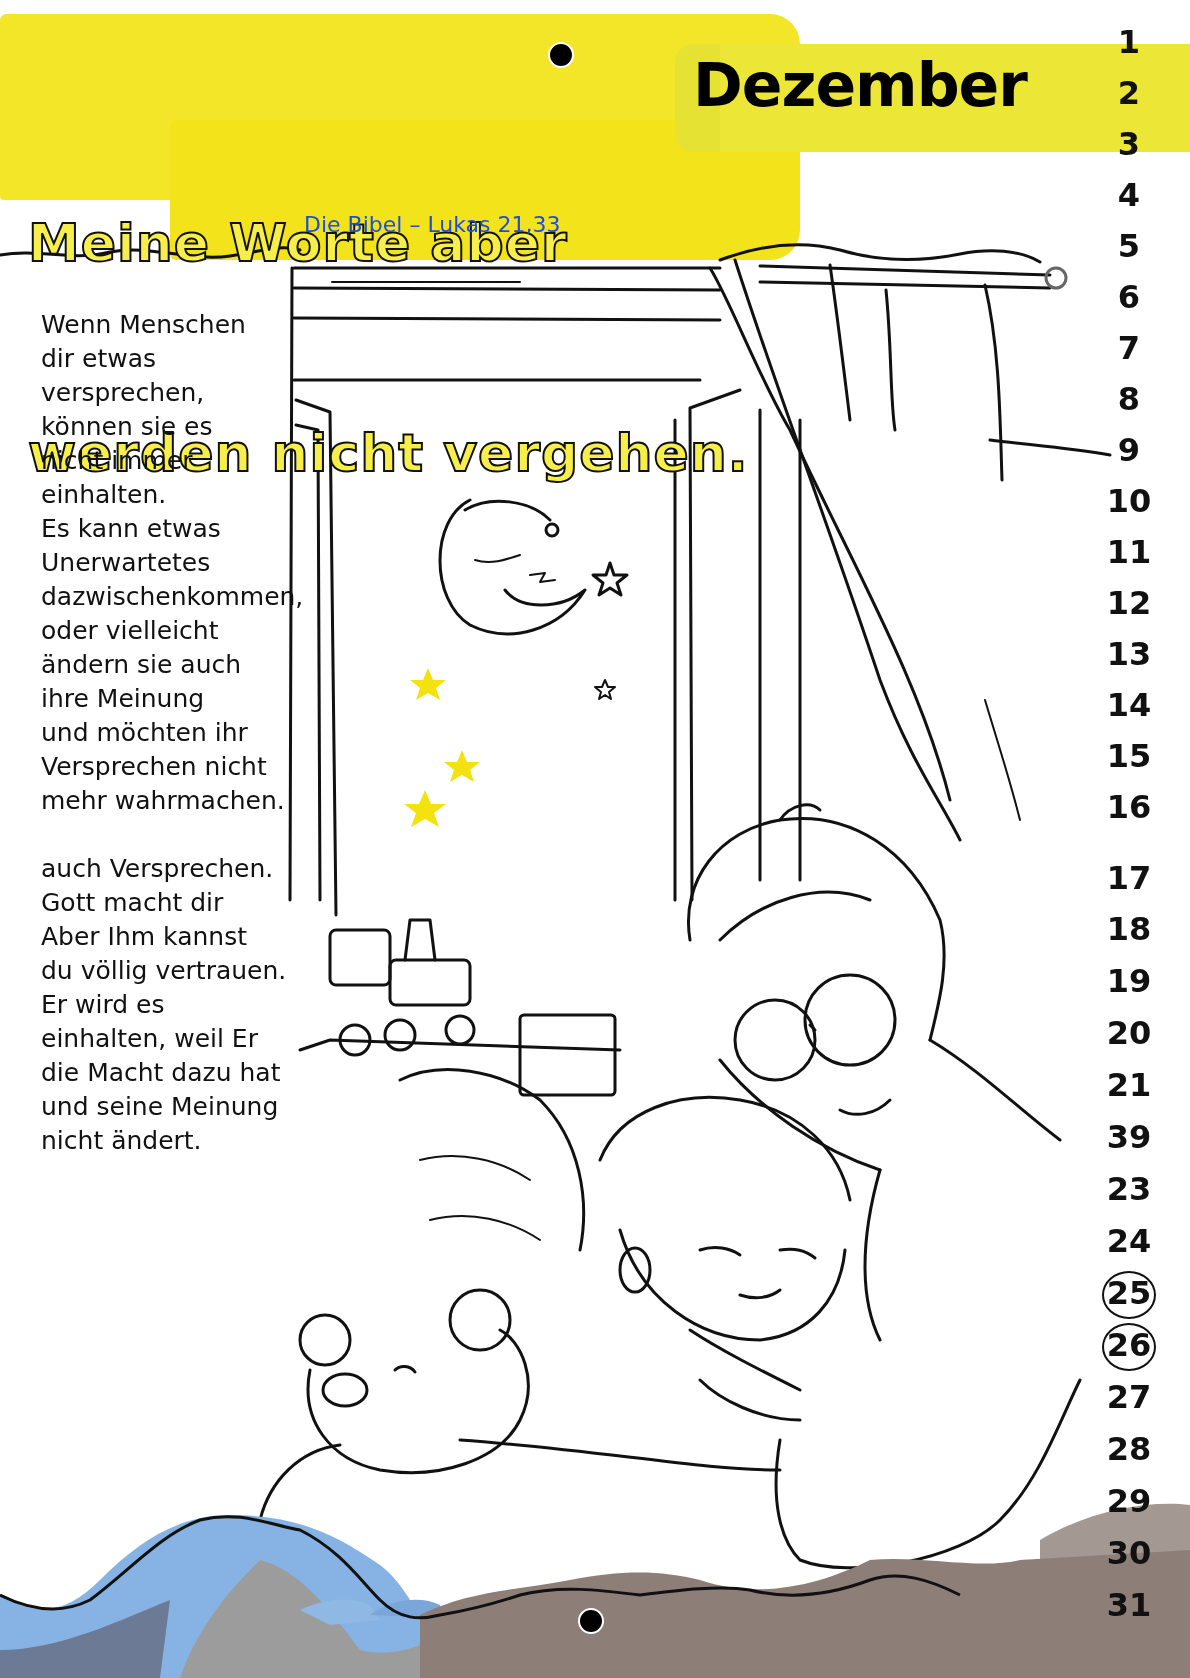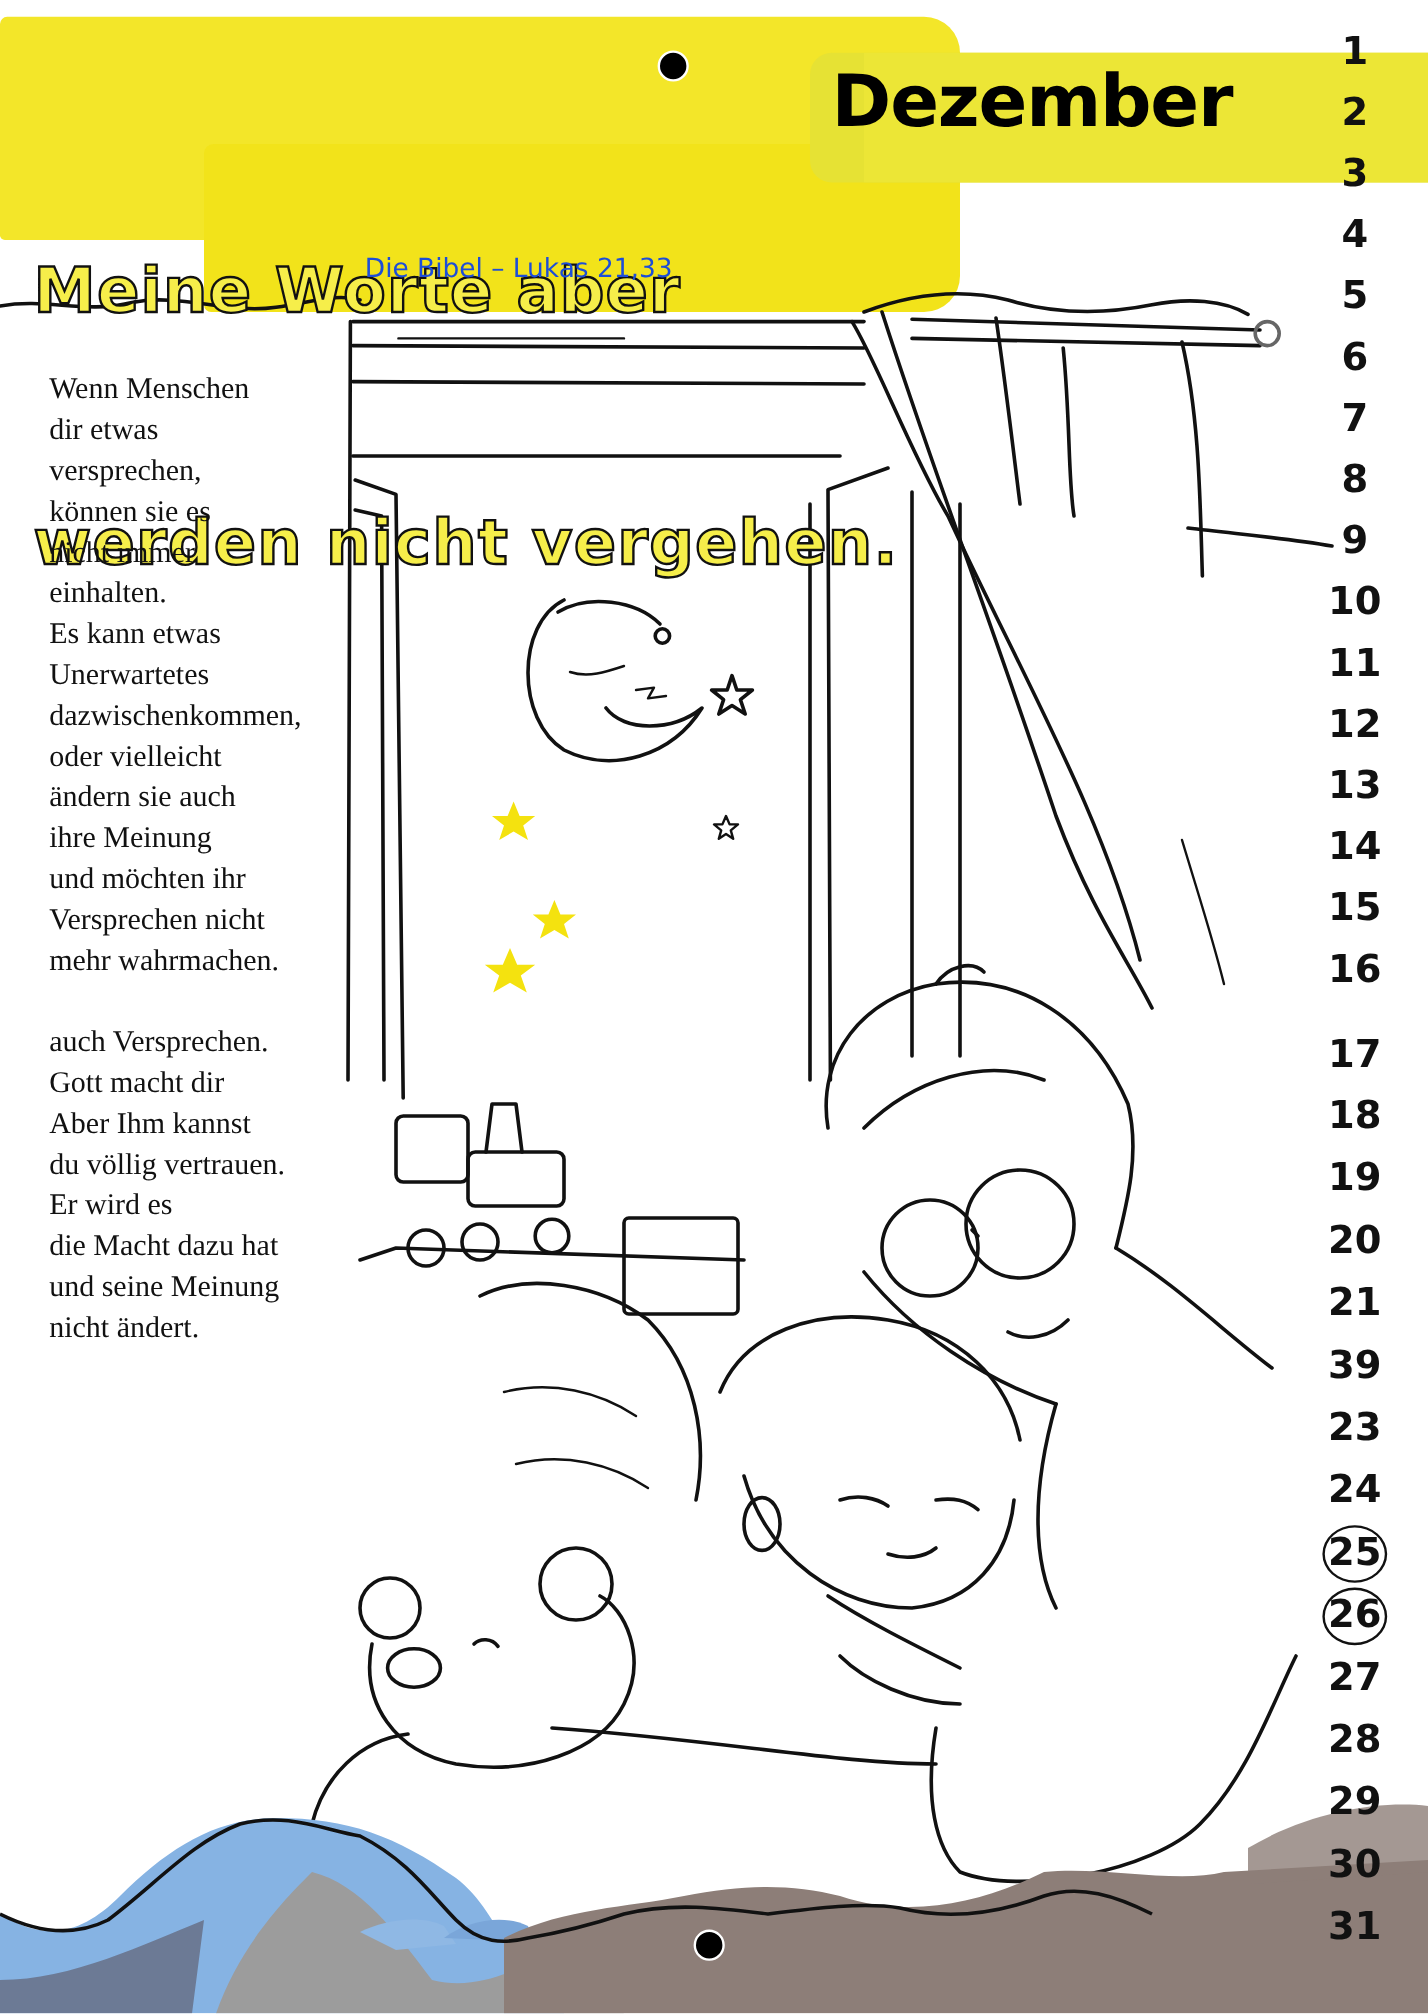--- a/index.html
+++ b/index.html
@@ -24,21 +24,21 @@
   
   .days { left:1100px; top:22px; width:58px; }
   .day { position:absolute; left:0; width:58px; text-align:center; font-size:32px; font-weight:bold;
          color:#111; font-family:"DejaVu Sans", sans-serif; line-height:40px; }
   .day.circled::after { content:""; position:absolute; left:2px; top:-2px; width:50px; height:44px;
          border:2px solid #111; border-radius:50%; }
 
   
   .body-text { left:41px; top:308px; width:260px; font-family:"DejaVu Sans", sans-serif; font-size:25px;
                line-height:34px; color:#111; }
-  .para { margin:0 0 34px 0;font-family:Liberation Serif, serif; }
+  .para { margin:0 0 34px 0; }
   .line { display:block; white-space:nowrap; }
 
   
   .illus { left:0; top:230px; width:1190px; height:1448px; }
   .bottom-wave { left:0; top:1420px; width:1190px; height:258px; }
 </style>
 </head>
 <body>
 
 <div class="abs brush-1"></div>
@@ -226,17 +226,18 @@
     <span class="line">und möchten ihr</span>
     <span class="line">Versprechen nicht</span>
     <span class="line">mehr wahrmachen.</span>
   </div>
   <div class="para">
     <span class="line">auch Versprechen.</span>
     <span class="line">Gott macht dir</span>
     <span class="line">Aber Ihm kannst</span>
     <span class="line">du völlig vertrauen.</span>
     <span class="line">Er wird es</span>
+    <span class="line">einhalten, weil Er</span>
     <span class="line">die Macht dazu hat</span>
     <span class="line">und seine Meinung</span>
     <span class="line">nicht ändert.</span>
   </div>
 </div>
 
 </body></html>

